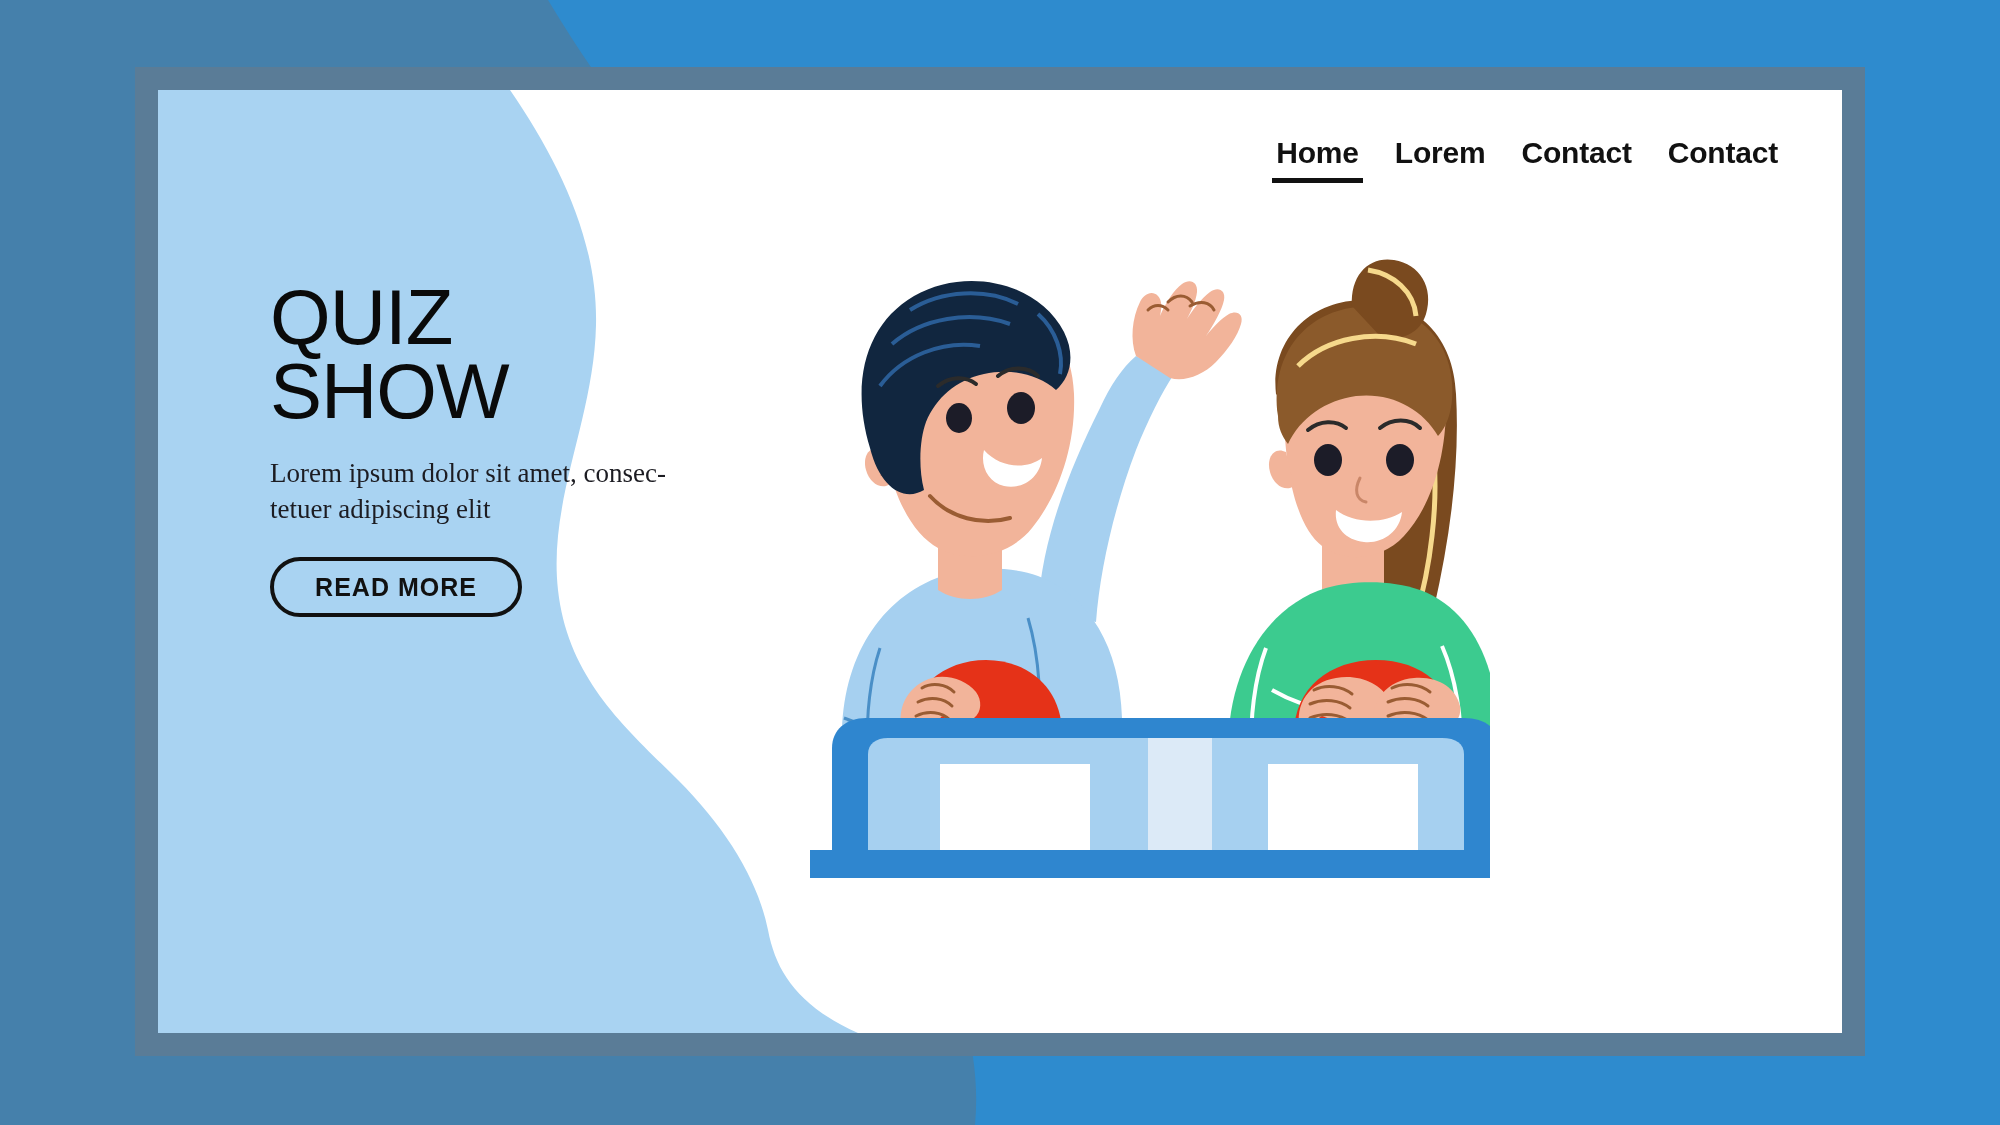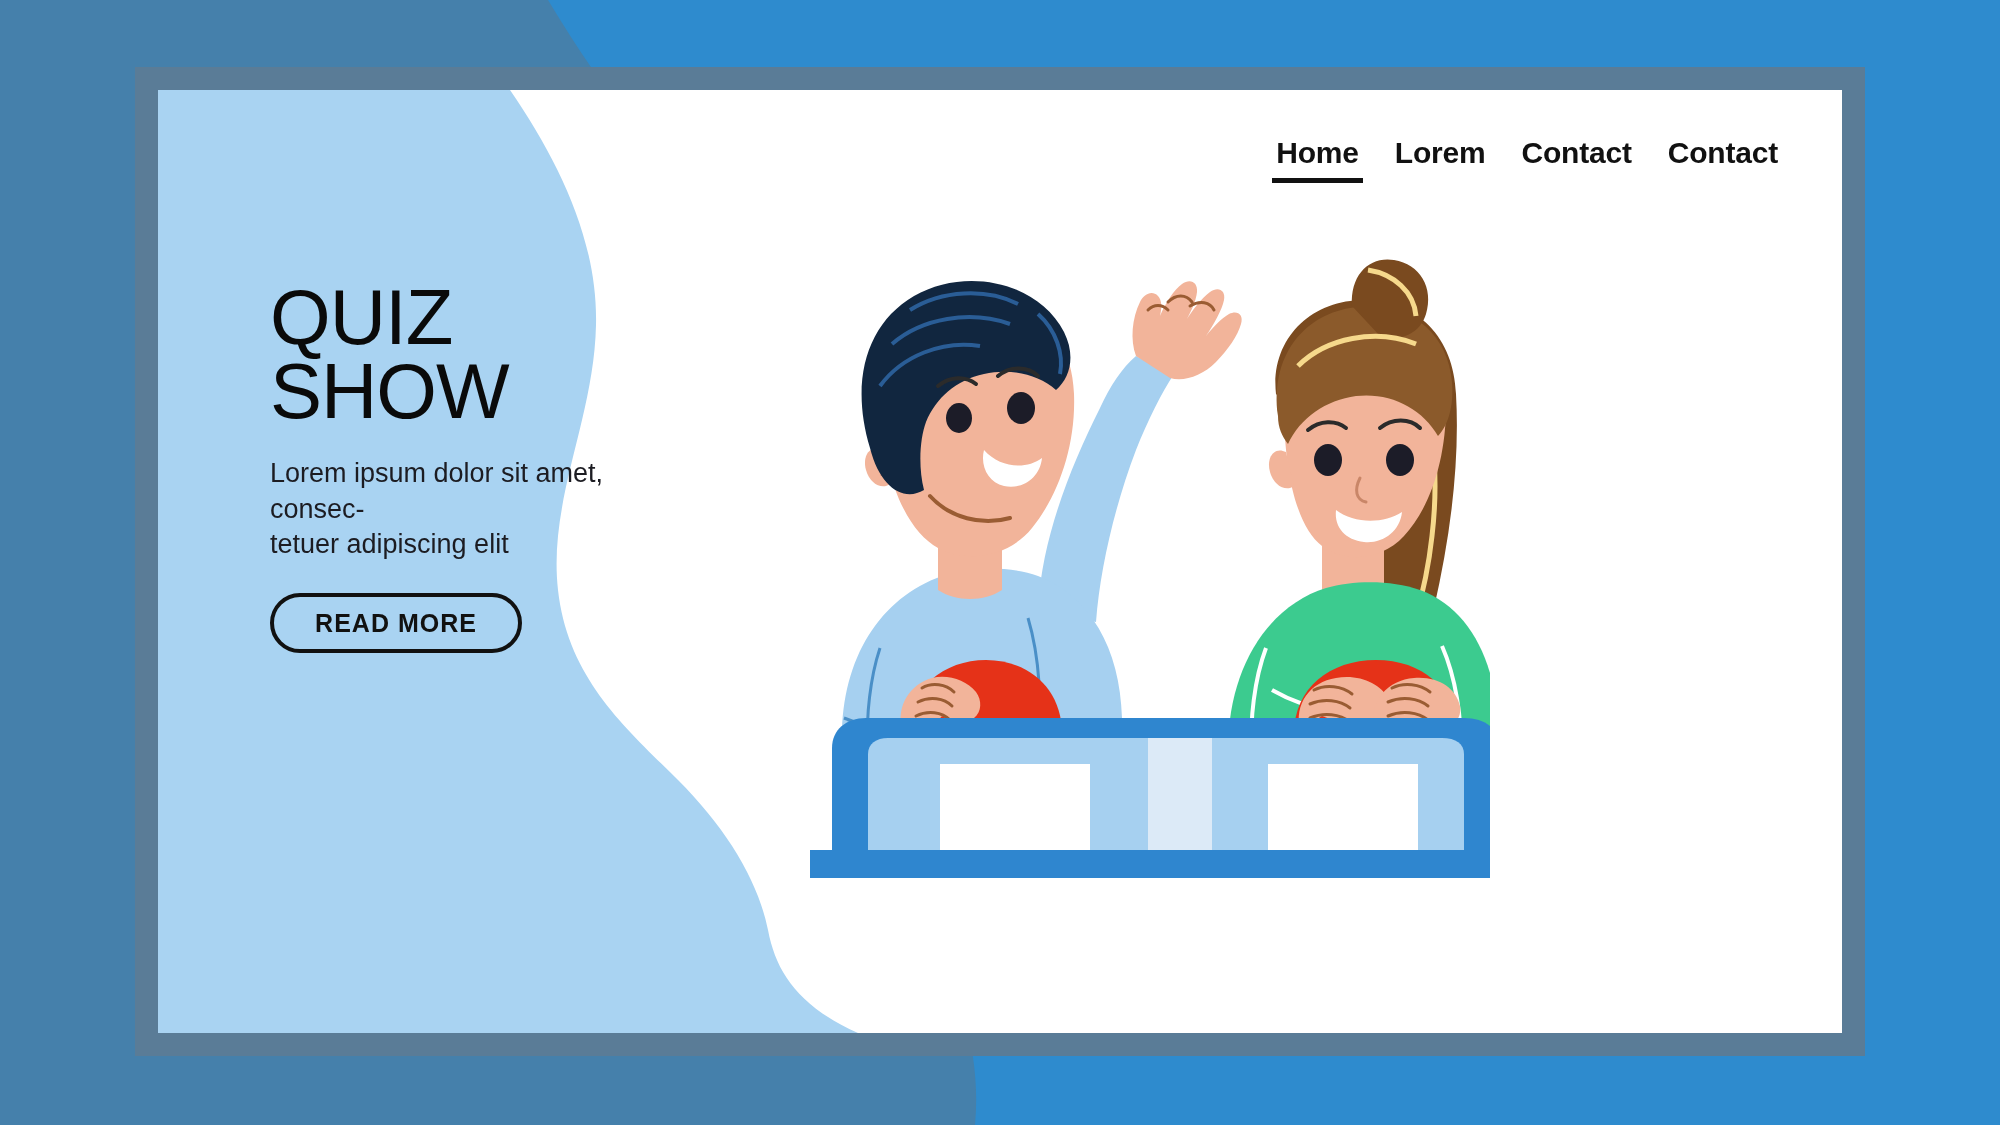--- a/index.html
+++ b/index.html
@@ -104,20 +104,21 @@
     white-space: pre-line;
   }
   .hero-sub {
     font-size: 27px;
     font-weight: 400;
     color: #1c1c22;
     line-height: 1.32;
     margin: 0;
     width: 400px;
     white-space: pre-line;
+    font-family: Liberation Serif, serif;
   }
   .hero-btn {
     margin-top: 30px;
     display: inline-flex;
     align-items: center;
     justify-content: center;
     width: 252px;
     height: 60px;
     border: 4px solid #111111;
     border-radius: 40px;

